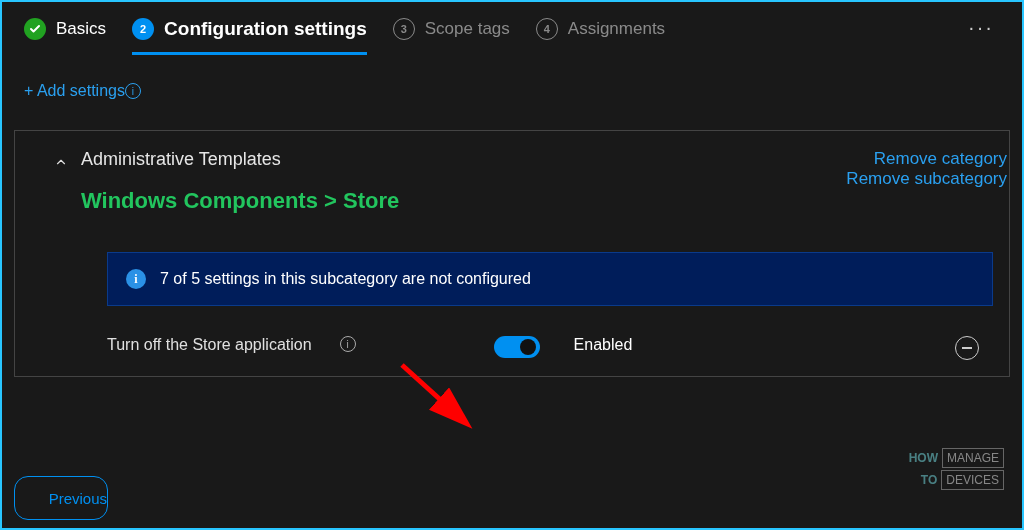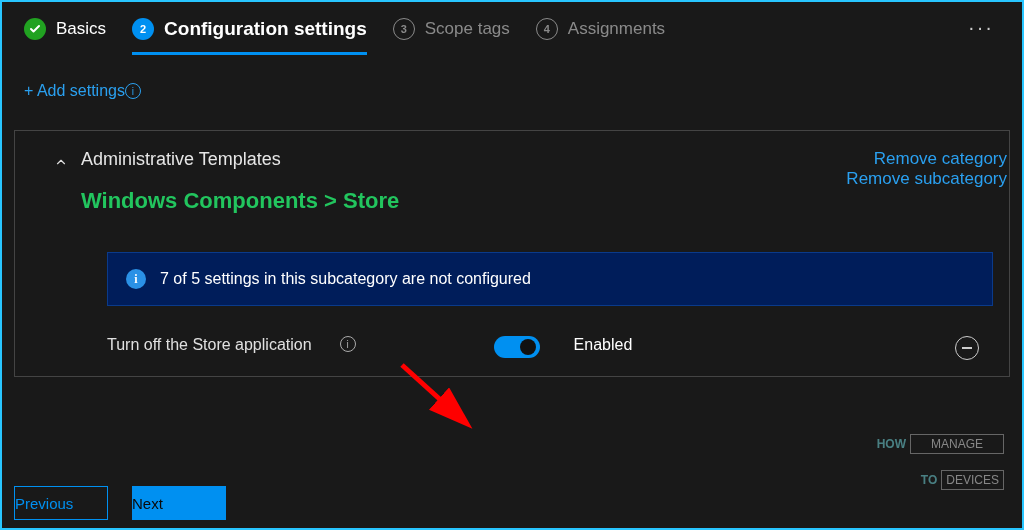--- a/index.html
+++ b/index.html
@@ -151,24 +151,25 @@
   }
   .remove-setting::before{
     content:"";display:block;width:10px;height:1.5px;background:#ccc;
   }
   
   .footer{
     position:absolute;bottom:8px;left:12px;
     display:flex;gap:24px;
   }
   .btn{
-    min-width:94px;height:34px;
-    display:flex;align-items:center;justify-content:flex-start;
+    min-width:94px;height:44px;
+    display:flex;align-items:center;justify-content:flex-end;
     font-size:15px;cursor:pointer;
     box-sizing:border-box;
+    border-radius:14px;
   }
   .btn.secondary{border:1px solid var(--accent);color:var(--accent);background:transparent;}
   .btn.primary{background:var(--accent);color:#0a0a0a;border:none;}
   
   .watermark{
     position:absolute;right:18px;bottom:38px;
     opacity:.6;font-size:12px;text-align:right;
     color:#cfcfcf;user-select:none;
   }
   .watermark .how{color:#69c4c9;font-weight:700;display:inline-block;margin-right:4px;}
@@ -250,22 +251,19 @@
         <path d="M0,0 L0,6 L9,3 z" fill="#ff0000"></path>
       </marker>
     </defs>
     <line x1="5" y1="5" x2="68" y2="62" stroke="#ff0000" stroke-width="5" marker-end="url(#ah)"></line>
   </svg>
 
   <div class="footer">
     <div class="btn secondary">
         <span>Previous</span>
       </div>
-    <div class="btn primary">
-        <span>Next</span>
-      </div>
   </div>
 
   <div class="watermark">
-    <span class="how">HOW</span><span style="display:inline-block;border:1px solid #999;padding:2px 20px;"><span>MANAGE</span></span><br>
-    <span class="how">TO</span><span style="display:inline-block;border:1px solid #999;padding:2px 4px;margin-top:16px;"><span>DEVICES</span></span>
+    <span class="how">HOW</span><span style="display:inline-block;border:1px solid #999;padding:2px 4px;"><span>MANAGE</span></span><br>
+    <span class="how">TO</span><span style="display:inline-block;border:1px solid #999;padding:2px 4px;margin-top:2px;"><span>DEVICES</span></span>
   </div>
 </div>
 
 </body></html>

